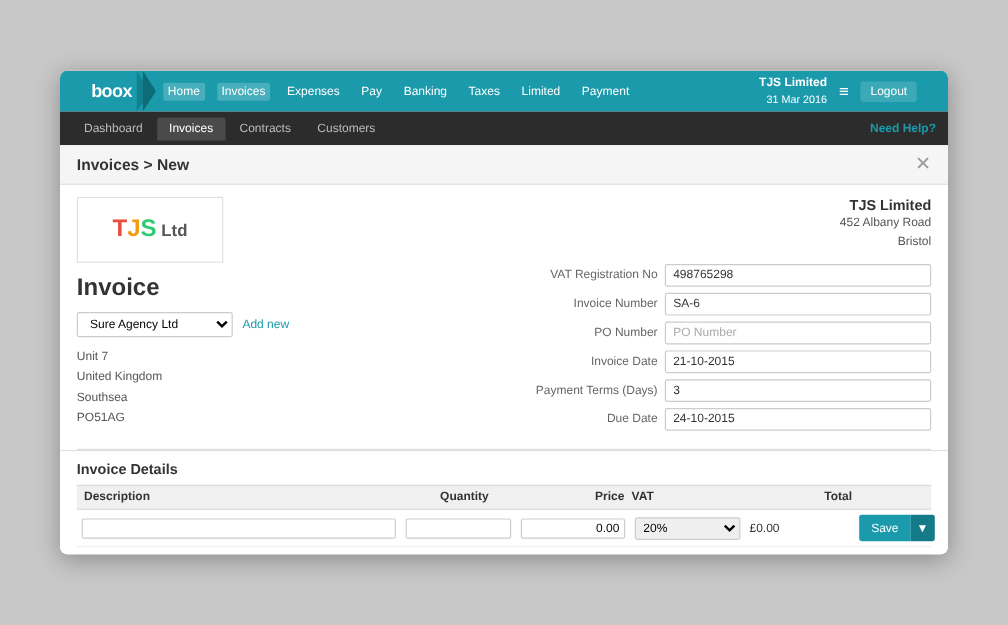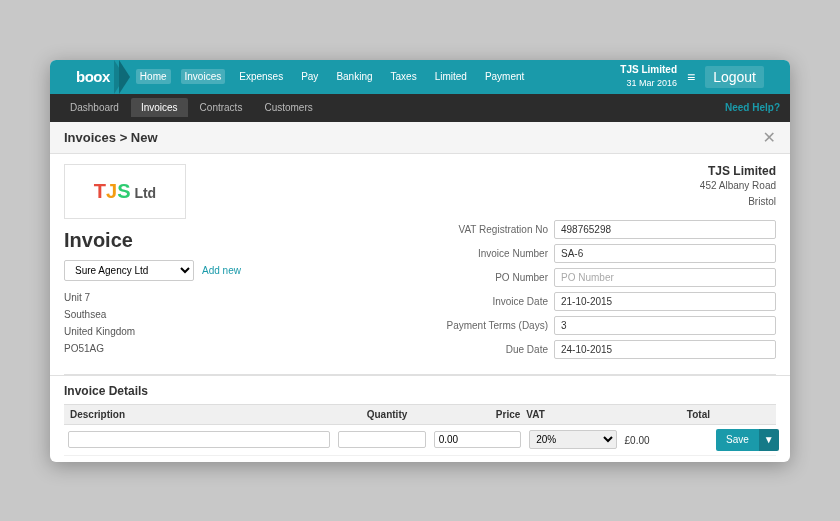--- a/index.html
+++ b/index.html
@@ -73,21 +73,21 @@
       color: #fff;
       font-size: 14px;
       cursor: pointer;
       padding: 2px 4px;
     }
     .logout-btn {
       background: rgba(255,255,255,0.15);
       color: #fff;
       border: none;
       padding: 3px 8px;
-      font-size: 14px;
+      font-size: 10px;
       cursor: pointer;
       border-radius: 2px;
     }
     
     .sub-nav {
       background: #2c2c2c;
       display: flex;
       align-items: center;
       padding: 0 10px;
       height: 28px;
@@ -274,21 +274,21 @@
     .td-total { flex: 1; padding: 0 4px; }
     .td-actions { width: 60px; display: flex; gap: 4px; align-items: center; }
     .row-input {
       border: 1px solid #ccc;
       padding: 2px 4px;
       font-size: 10px;
       width: 100%;
       border-radius: 2px;
     }
     .row-input.price-input {
-      text-align: left;
+      text-align: right;
     }
     .vat-select {
       border: 1px solid #ccc;
       padding: 2px 2px;
       font-size: 10px;
       width: 100%;
       border-radius: 2px;
     }
     .total-display {
       font-size: 10px;
@@ -383,22 +383,22 @@
       </div>
       <div class="invoice-title">Invoice</div>
       <div class="client-select-row">
         <select class="client-select">
           <option>Sure Agency Ltd</option>
         </select>
         <a class="add-new-link">Add new</a>
       </div>
       <div class="address-text">
         <div>Unit 7</div>
+        <div>United Kingdom</div>
         <div>Southsea</div>
-        <div>United Kingdom</div>
         <div>PO51AG</div>
       </div>
     </div>
 
     <div class="right-panel">
       <div class="company-header">
         <div class="company-header-name">TJS Limited</div>
         <div class="company-header-addr">452 Albany Road</div>
         <div class="company-header-addr">Bristol</div>
       </div>

